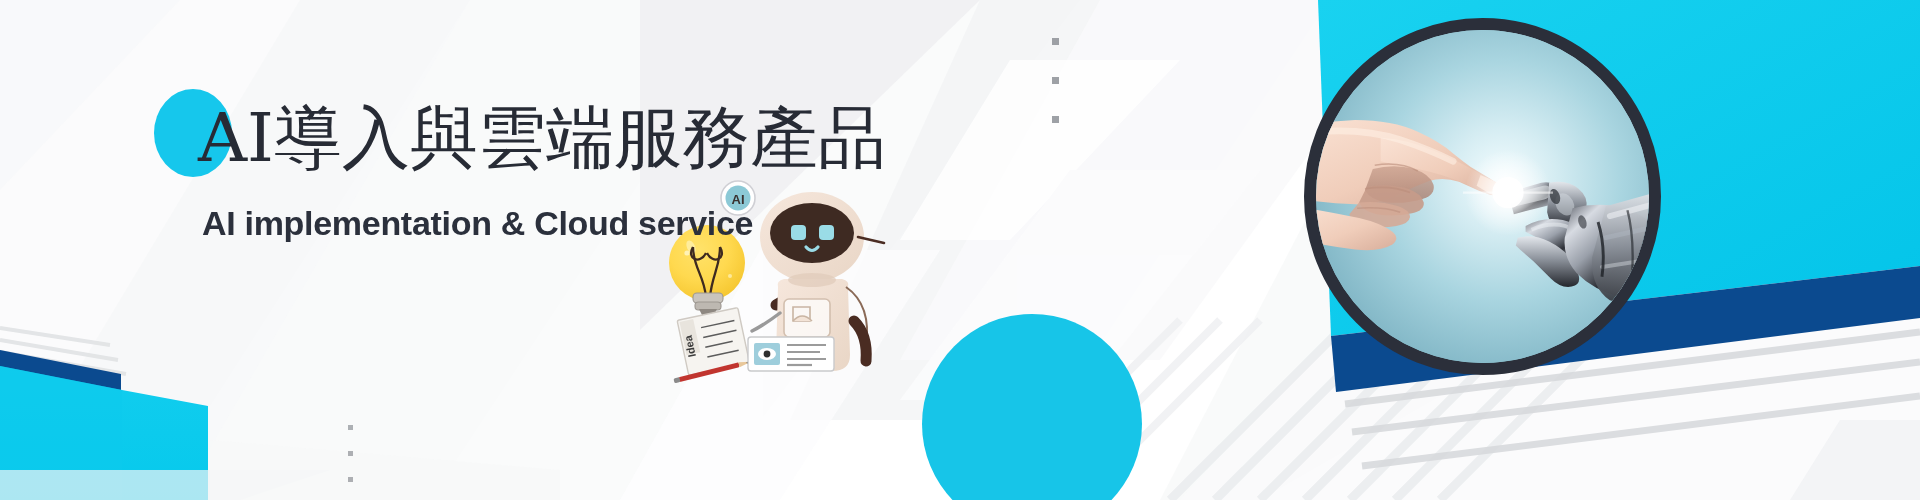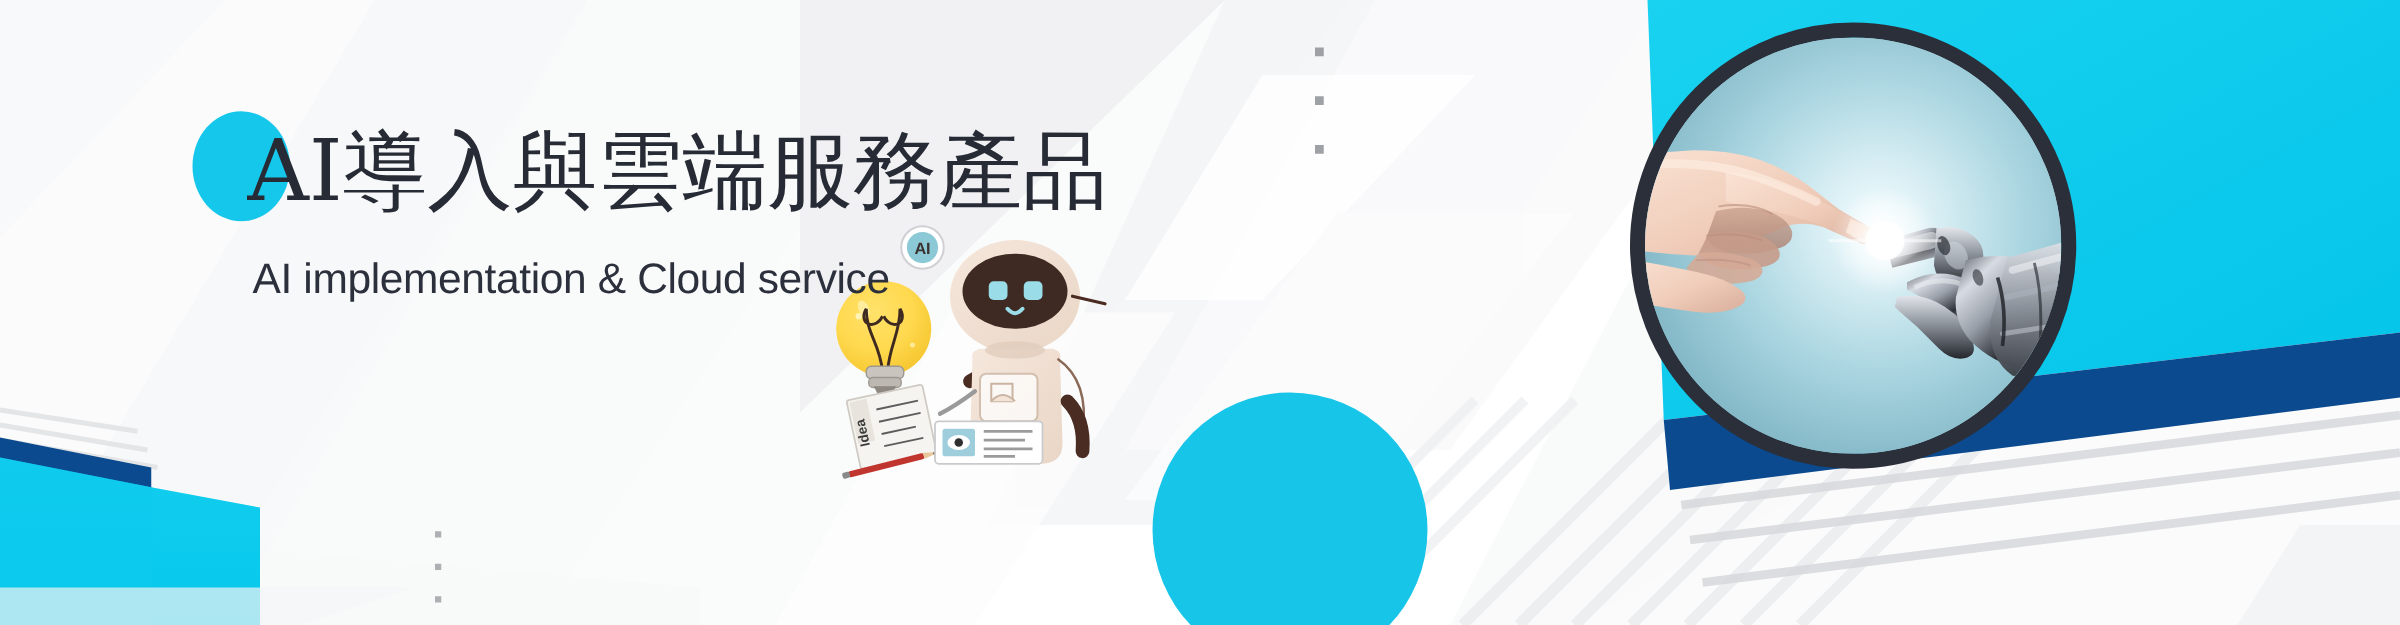--- a/index.html
+++ b/index.html
@@ -28,21 +28,21 @@
   }
   .title{
     position:relative;z-index:1;
     margin:0;padding:0 0 0 38px;
     font-family:"DejaVu Serif","Liberation Serif",serif;
     font-size:68px;line-height:86px;font-weight:400;
     color:#272b35;letter-spacing:0px;white-space:nowrap;
   }
   .subtitle{
     margin:16px 0 0 42px;
-    font-size:34px;line-height:40px;font-weight:400;
+    font-size:34px;line-height:40px;font-weight:700;
     color:#2b303c;letter-spacing:-0.3px;white-space:nowrap;
   }
 
   
   .robot-art{position:absolute;left:660px;top:175px;width:280px;height:210px;z-index:25;text-align:center;}
   .robot-art svg{display:block;}
 
   
   .dots{position:absolute;z-index:20;}
   .dots i{display:block;width:7px;height:7px;background:#8d9096;opacity:.85;}

